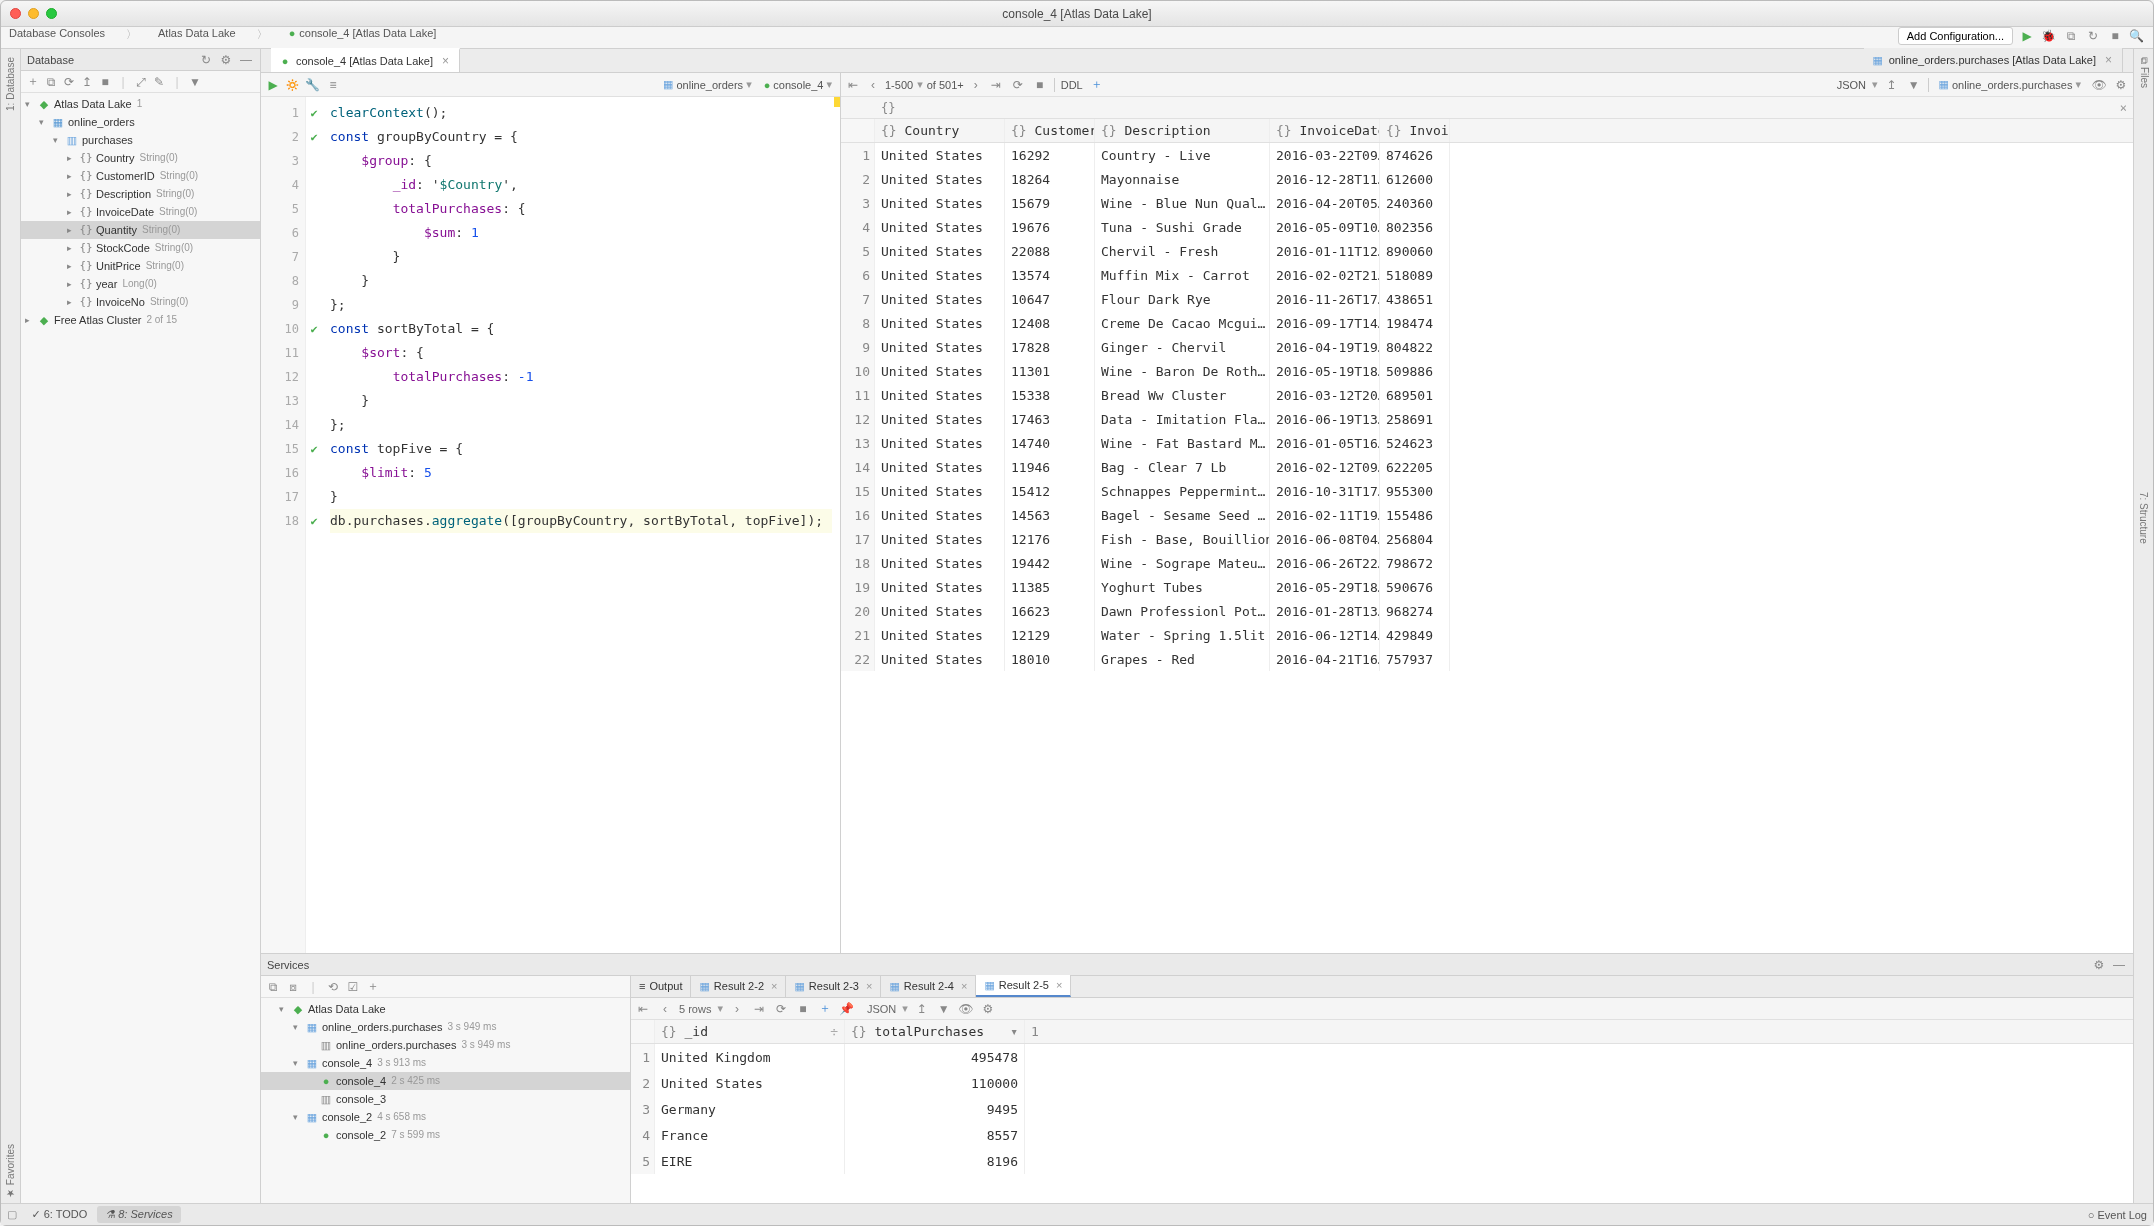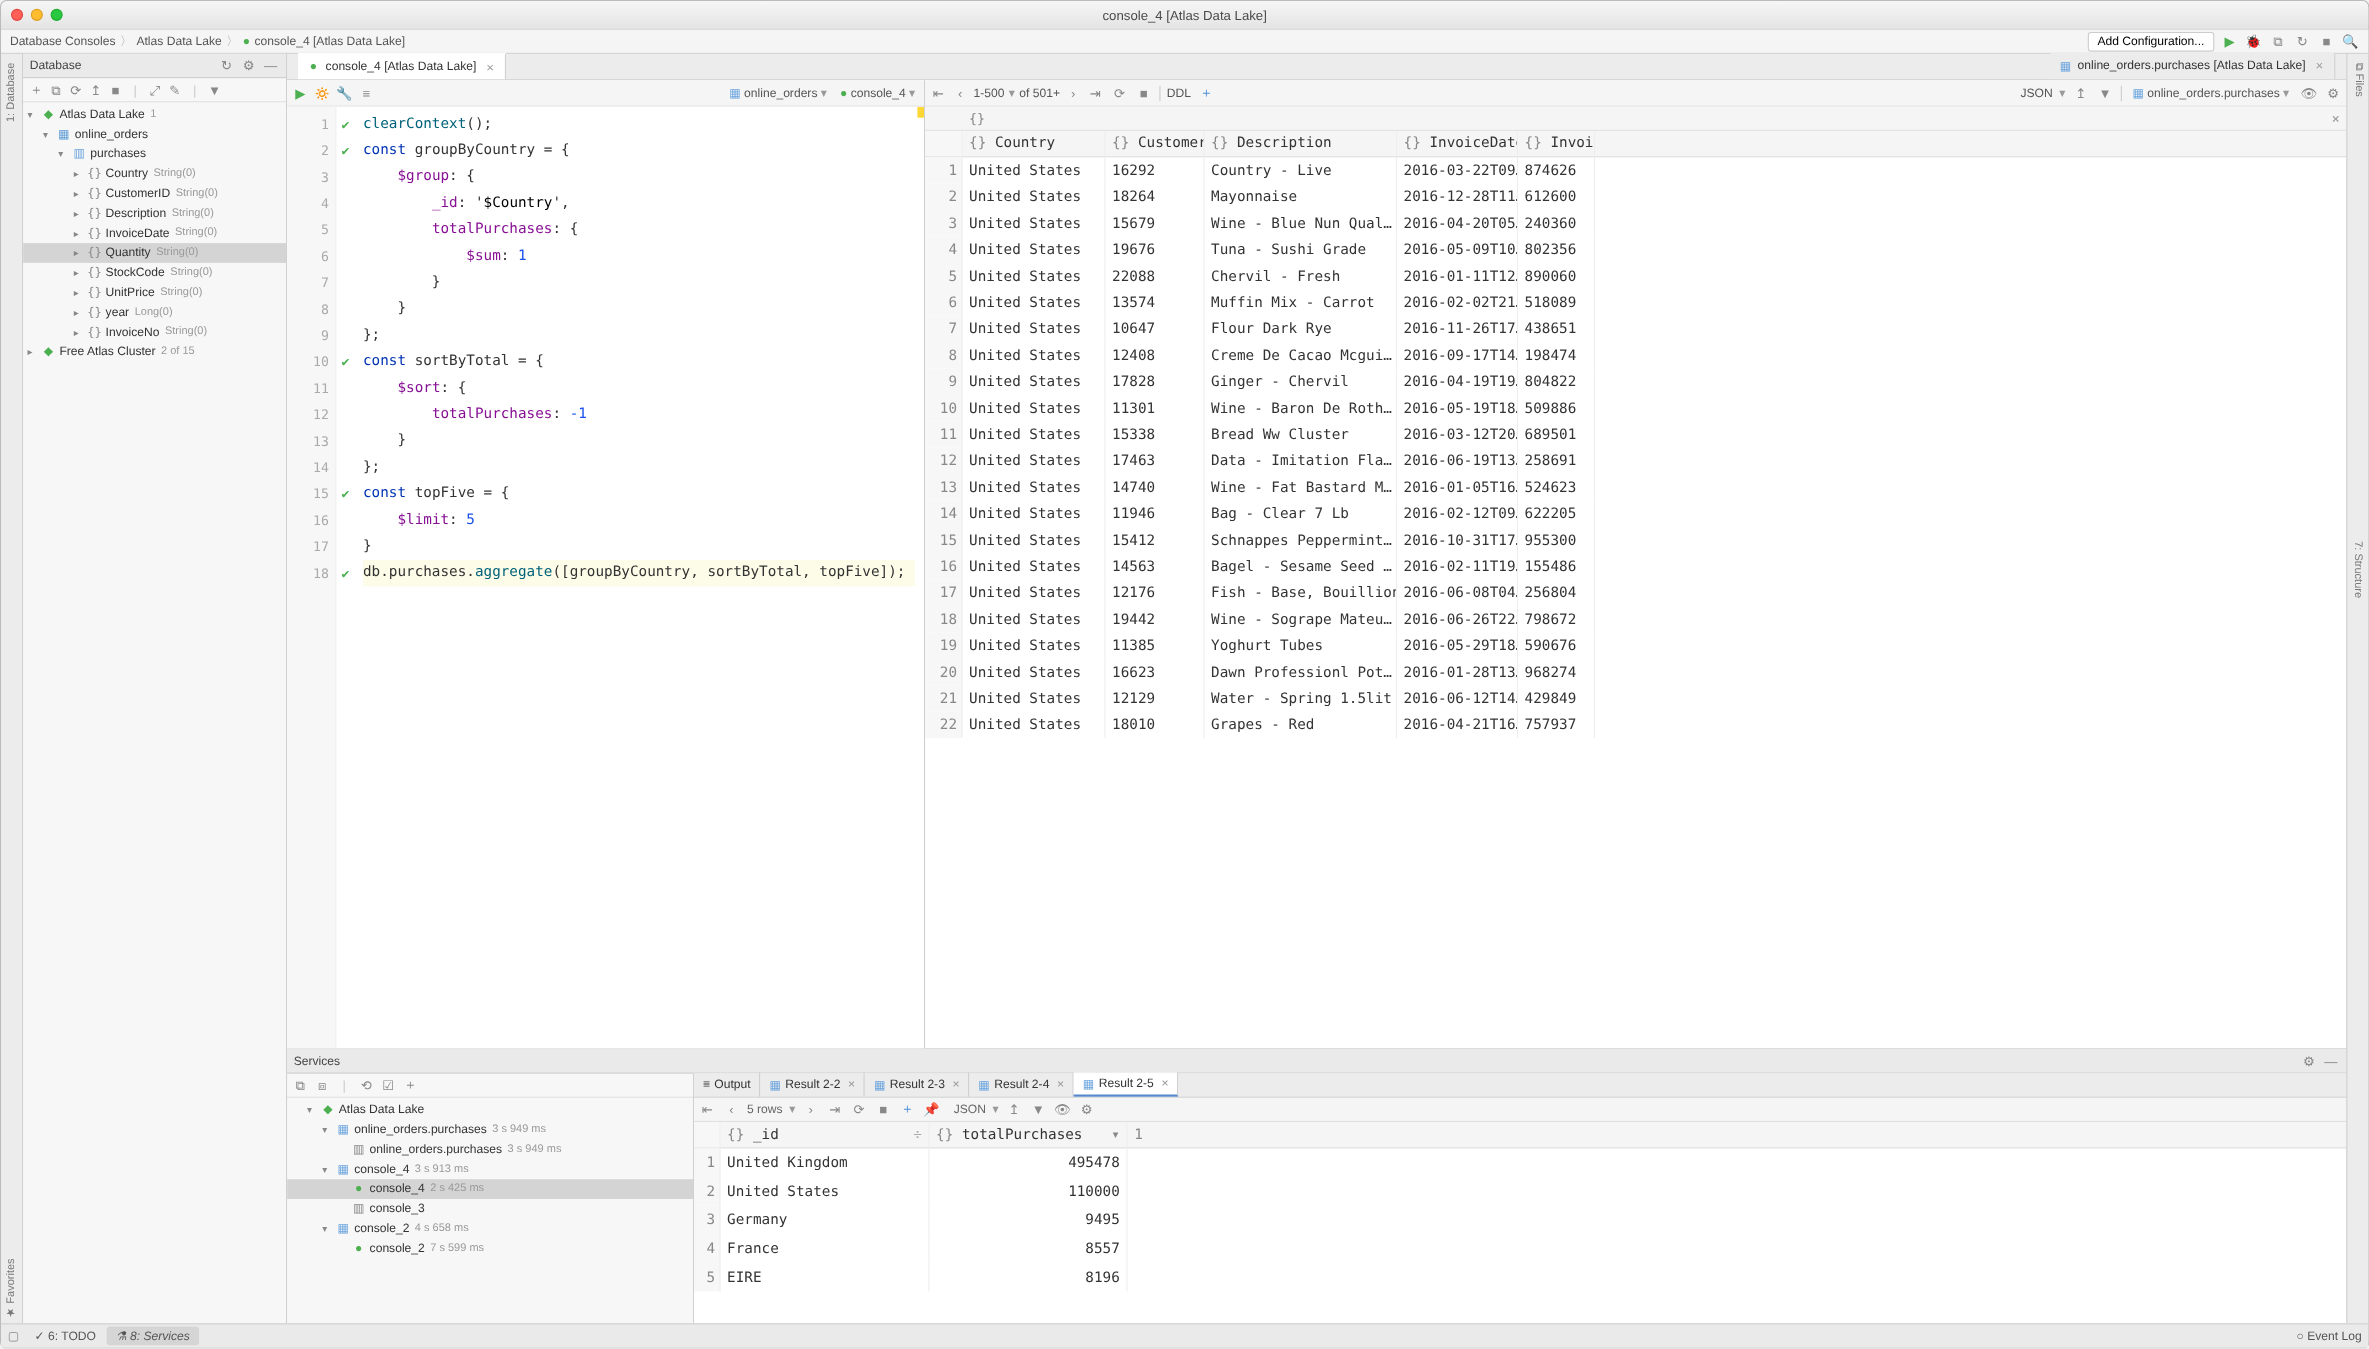--- a/index.html
+++ b/index.html
@@ -35,24 +35,25 @@
 .tl.red { background: #ff5f57; border: 0.5px solid #e14640; }
 .tl.yel { background: #febc2e; border: 0.5px solid #dfa023; }
 .tl.grn { background: #28c840; border: 0.5px solid #1dad2c; }
 .titlebar .title { position: absolute; left: 0; right: 0; text-align: center; font-size: 12px; color: #4a4a4a; pointer-events: none; }
 
 .breadcrumb {
   height: 22px;
   background: #f5f5f5;
   border-bottom: 1px solid #d0d0d0;
   display: flex;
-  align-items: center;
+  align-items: flex-start;
   padding: 0 8px;
   font-size: 11px;
   color: #555;
+  gap: 17px;
 }
 .breadcrumb .crumb { display: flex; align-items: center; gap: 4px; }
 .breadcrumb .sep { margin: 0 4px; color: #aaa; }
 .breadcrumb .right { margin-left: auto; display: flex; align-items: center; gap: 6px; }
 .add-config {
   background: #fff;
   border: 1px solid #ccc;
   border-radius: 3px;
   padding: 2px 8px;
   font-size: 11px;
@@ -202,21 +203,21 @@
 .gutter div { height: 24px; line-height: 24px; padding-right: 2px; position: relative; }
 .check-gutter { width: 16px; background: #fff; padding-top: 4px; }
 .check-gutter div { height: 24px; display: flex; align-items: center; justify-content: center; color: #4caf50; font-size: 12px; }
 .code {
   flex: 1;
   padding: 4px 8px 0 8px;
   line-height: 24px;
   white-space: pre;
 }
 .k-kw { color: #0033b3; }
-.k-str { color: #000000; }
+.k-str { color: #0f766e; }
 .k-num { color: #1750eb; }
 .k-field { color: #871094; }
 .k-fn { color: #00627a; }
 .code .line { height: 24px; }
 .code .line.hl { background: #fcfce8; }
 
 
 .results-pane {
   flex: 1;
   background: #fff;

